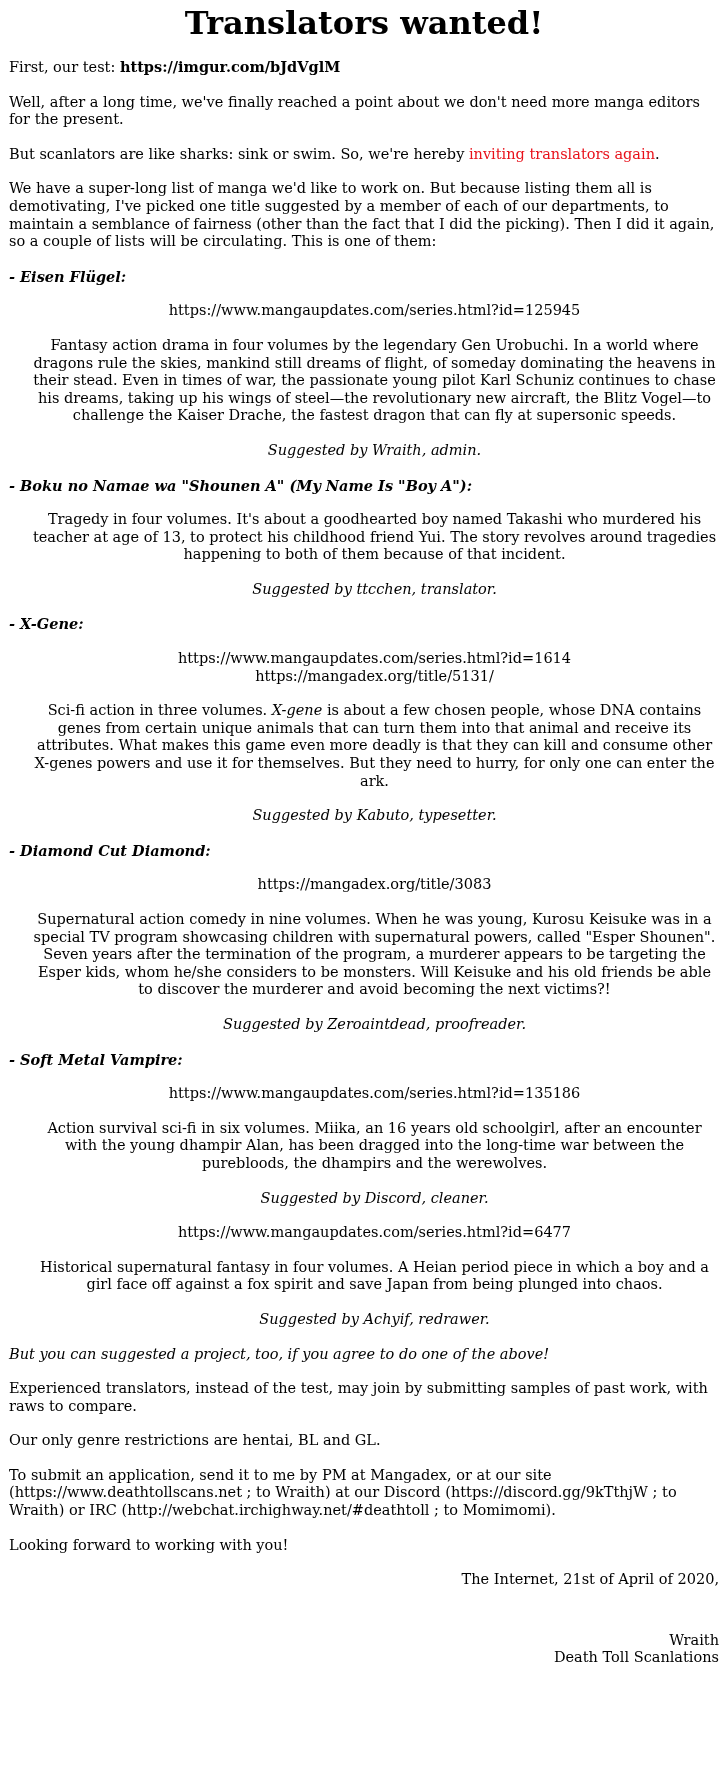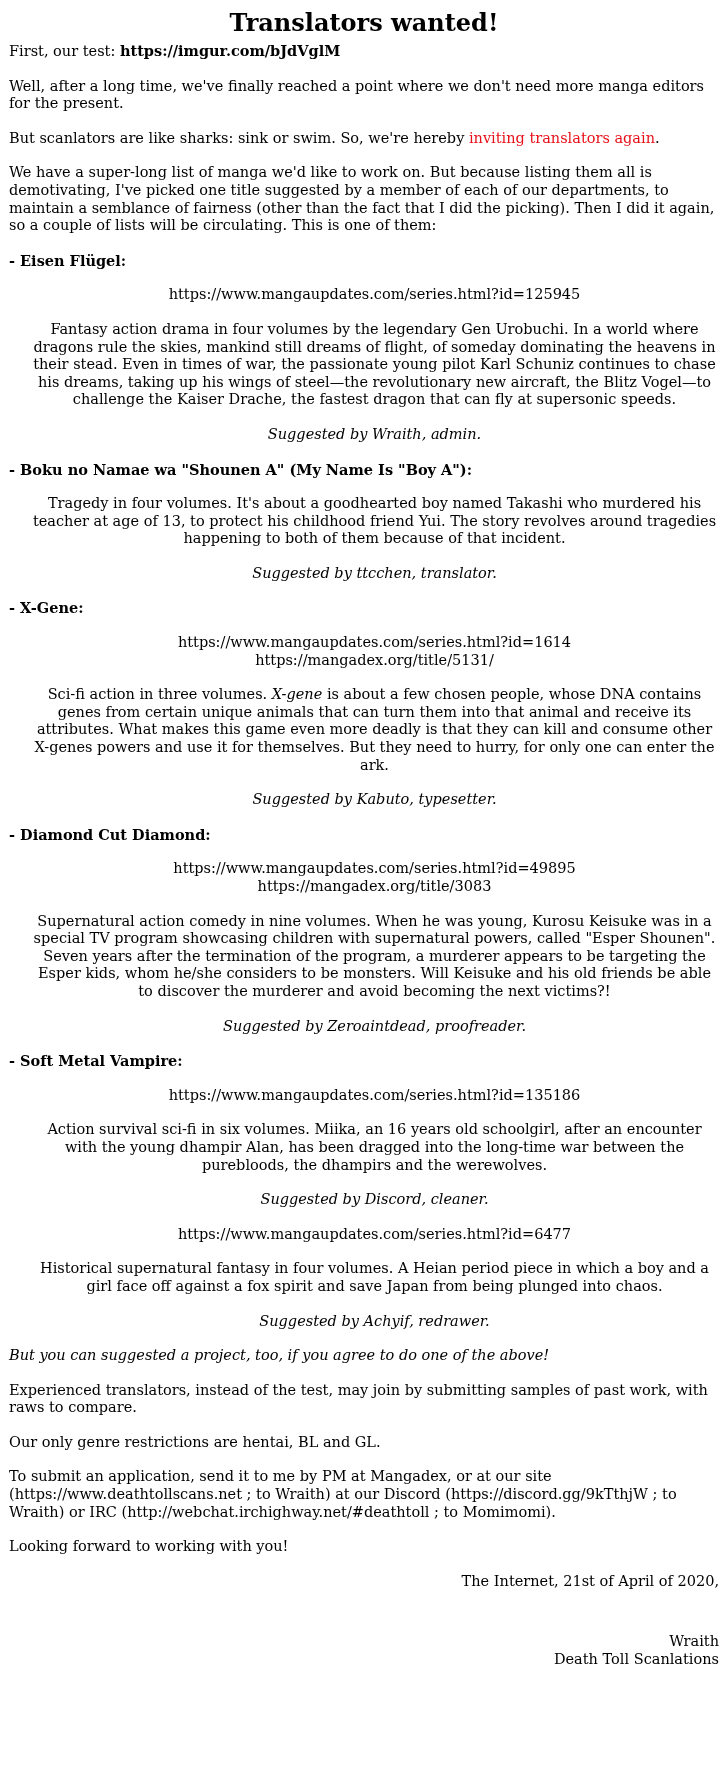--- a/index.html
+++ b/index.html
@@ -14,31 +14,32 @@
     font-family: "DejaVu Serif", serif;
     font-size: 14.5px;
     line-height: 17.6px;
     -webkit-hyphens: auto;
     hyphens: auto;
   }
   .doc {
     padding: 5px 9px 14px 9px;
   }
   h1.title {
-    font-size: 24px;
+    font-size: 32px;
     line-height: 30px;
     font-weight: bold;
     text-align: center;
-    margin: 3px 0 4px 0;
+    margin: 3px 0 20px 0;
     hyphens: none;
   }
   p { margin: 0 0 17px 0; }
   .series { margin: 0; }
   .series-title {
     font-weight: bold;
+    font-style: italic;
     margin-bottom: 17px;
   }
   .indent { margin-left: 21px; text-align: center; }
   .links { margin-bottom: 17px; hyphens: none; }
   .link { display: block; }
   .i { font-style: italic; }
   .b { font-weight: bold; }
   .red { color: #e8111a; font-weight: normal; }
   .right { text-align: right; hyphens: none; }
   .sig-date { margin-top: 11px; margin-bottom: 0; }
@@ -47,21 +48,21 @@
 </style>
 </head>
 <body>
 
 <div class="doc">
 
   <h1 class="title">Translators wanted!</h1>
 
   <p>First, our test: <span class="b">https://imgur.com/bJdVglM</span></p>
 
-  <p>Well, after a long time, we've finally reached a point where we don't need more manga editors for the present.</p>
+  <p>Well, after a long time, we've finally reached a point about we don't need more manga editors for the present.</p>
 
   <p>But scanlators are like sharks: sink or swim. So, we're hereby <span class="red">inviting translators again</span>.</p>
 
   <p>We have a super-long list of manga we'd like to work on. But because listing them all is demotivating, I've picked one title suggested by a member of each of our departments, to maintain a semblance of fairness (other than the fact that I did the picking). Then I did it again, so a couple of lists will be circulating. This is one of them:</p>
 
   <section class="series">
     <p class="series-title">- Eisen Flügel:</p>
     <div class="indent">
       <p class="links">
         <span class="link">https://www.mangaupdates.com/series.html?id=125945</span>
@@ -88,21 +89,20 @@
       </p>
       <p>Sci-fi action in three volumes. <span class="i">X-gene</span> is about a few chosen people, whose DNA contains genes from certain unique animals that can turn them into that animal and receive its attributes. What makes this game even more deadly is that they can kill and consume other X-genes powers and use it for themselves. But they need to hurry, for only one can enter the ark.</p>
       <p class="i">Suggested by Kabuto, typesetter.</p>
     </div>
   </section>
 
   <section class="series">
     <p class="series-title">- Diamond Cut Diamond:</p>
     <div class="indent">
       <p class="links">
-        <span class="link">https://www.mangaupdates.com/series.html?id=49895</span>
         <span class="link">https://mangadex.org/title/3083</span>
       </p>
       <p>Supernatural action comedy in nine volumes. When he was young, Kurosu Keisuke was in a special TV program showcasing children with supernatural powers, called "Esper Shounen". Seven years after the termination of the program, a murderer appears to be targeting the Esper kids, whom he/she considers to be monsters. Will Keisuke and his old friends be able to discover the murderer and avoid becoming the next victims?!</p>
       <p class="i">Suggested by Zeroaintdead, proofreader.</p>
     </div>
   </section>
 
   <section class="series">
     <p class="series-title">- Soft Metal Vampire:</p>
     <div class="indent">

